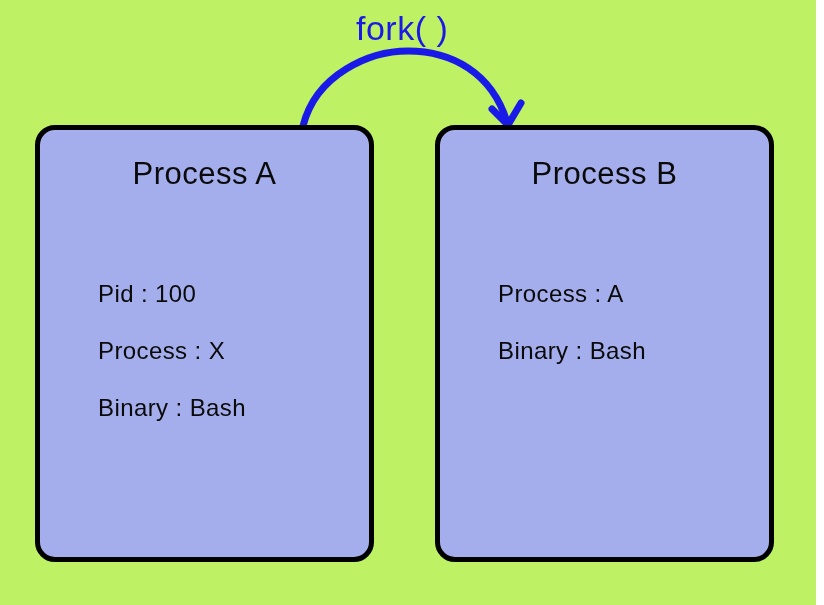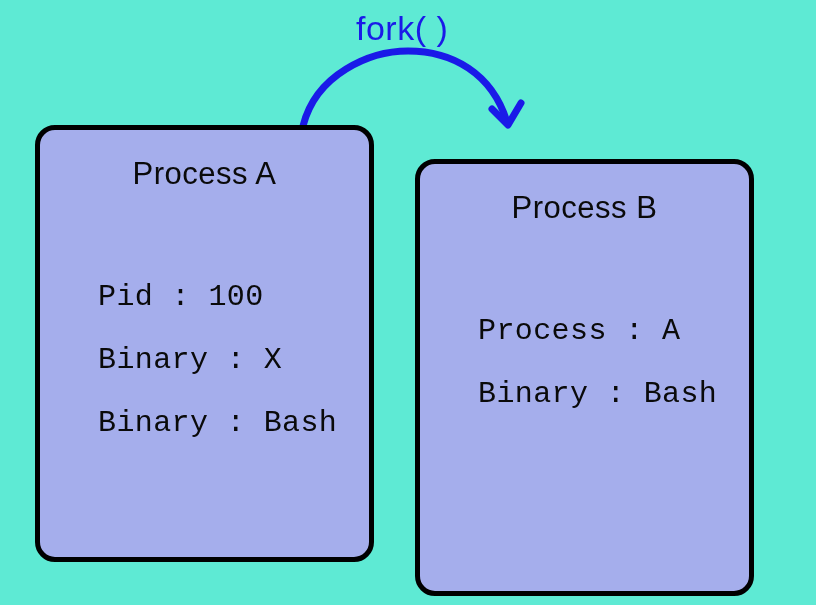--- a/index.html
+++ b/index.html
@@ -10,32 +10,32 @@
   body {
     width: 824px;
     height: 605px;
     overflow: hidden;
     font-family: "DejaVu Sans", sans-serif;
   }
   #canvas {
     position: relative;
     width: 816px;
     height: 605px;
-    background: #5eead4;
+    background: #bef264;
   }
   .proc-box {
     position: absolute;
     box-sizing: border-box;
     background: #a5aeec;
     border: 5px solid #000000;
     border-radius: 20px;
     padding-left: 36px;
   }
   #box-a { left: 35px;  top: 125px; width: 339px; height: 437px; }
-  #box-b { left: 415px; top: 125px; width: 339px; height: 437px; margin-top: 34px; }
+  #box-b { left: 435px; top: 125px; width: 339px; height: 437px; }
 
   .proc-title {
     position: absolute;
     left: 0;
     right: 0;
     top: 26px;
     text-align: center;
     font-family: "Liberation Sans", sans-serif;
     font-size: 31px;
     font-weight: 400;
@@ -44,22 +44,22 @@
     white-space: nowrap;
   }
 
   .proc-fields {
     position: absolute;
     left: 58px;
     top: 150px;
     right: 10px;
   }
   .proc-field {
-    font-family: Liberation Mono, monospace;
-    font-size: 30px;
+    font-family: Liberation Sans, sans-serif;
+    font-size: 24px;
     font-weight: 400;
     letter-spacing: 0.4px;
     color: #0a0a0a;
     white-space: nowrap;
     margin-bottom: 29px;
   }
   .proc-field:last-child { margin-bottom: 0; }
 
   #arrow-layer {
     position: absolute;
@@ -91,21 +91,21 @@
     <path d="M 303 126 C 316 74, 370 51, 408 51 C 452 51, 492 73, 507 122" fill="none" stroke="#1a1ae8" stroke-width="7" stroke-linecap="round" stroke-linejoin="round"></path>
     <path d="M 492 109 L 508 125 L 521 103" fill="none" stroke="#1a1ae8" stroke-width="7" stroke-linecap="round" stroke-linejoin="round"></path>
   </svg>
 
   <div id="fork-label">fork( )</div>
 
   <div id="box-a" class="proc-box">
     <div class="proc-title">Process A</div>
     <div class="proc-fields">
       <div class="proc-field">Pid : 100</div>
-      <div class="proc-field">Binary : X</div>
+      <div class="proc-field">Process : X</div>
       <div class="proc-field">Binary : Bash</div>
     </div>
   </div>
 
   <div id="box-b" class="proc-box">
     <div class="proc-title">Process B</div>
     <div class="proc-fields">
       <div class="proc-field">Process : A</div>
       <div class="proc-field">Binary : Bash</div>
     </div>

